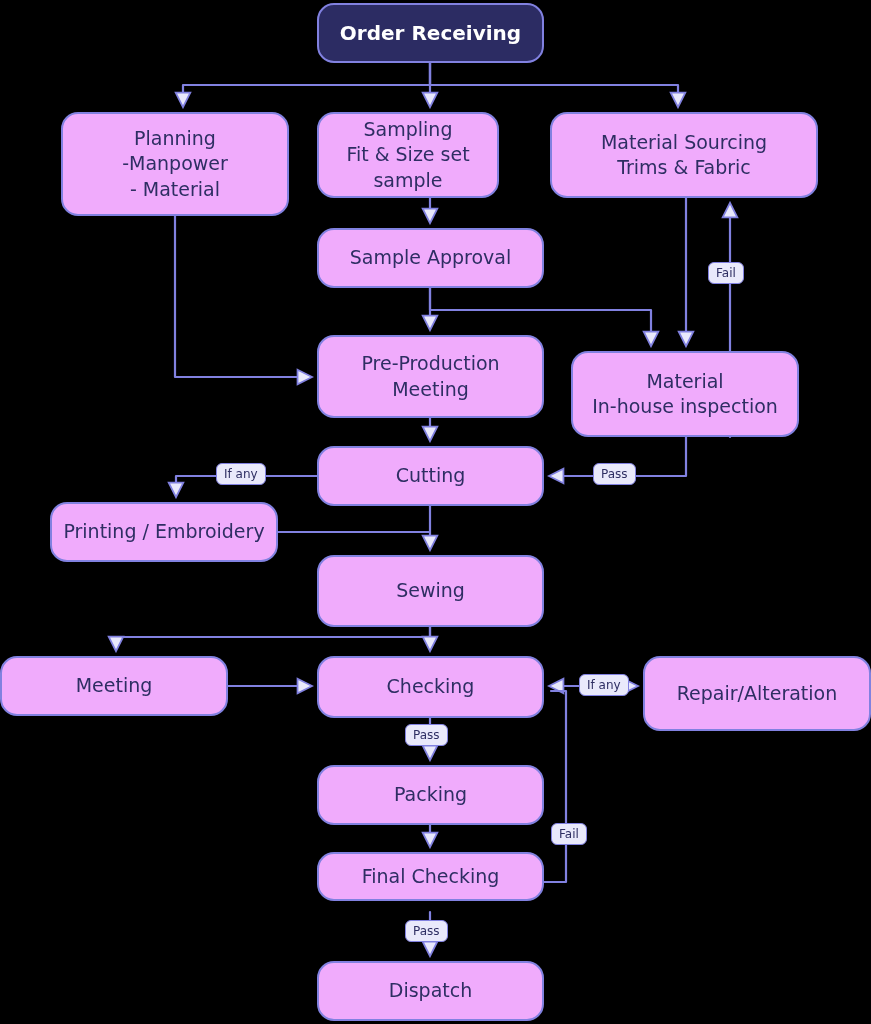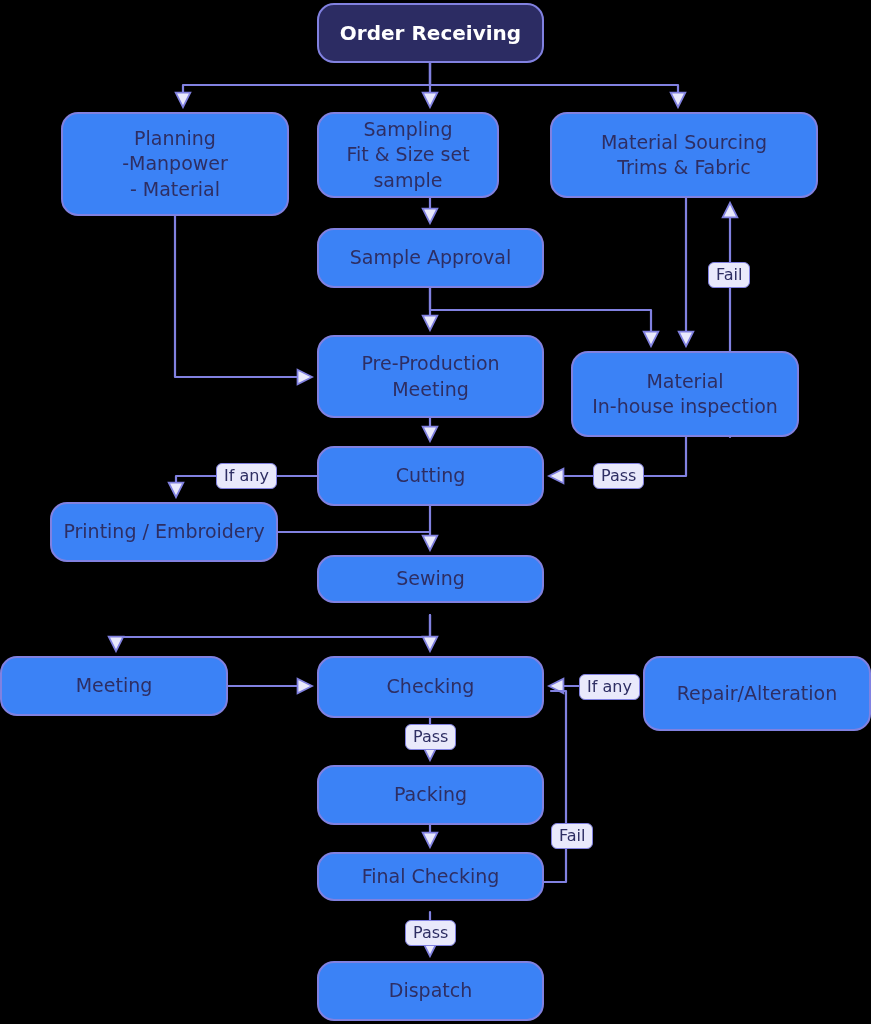--- a/index.html
+++ b/index.html
@@ -13,42 +13,42 @@
 
   .node{
     position:absolute;
     box-sizing:border-box;
     border-radius:17px;
     display:flex;align-items:center;justify-content:center;
     text-align:center;
     line-height:1.32;
   }
   .node.light{
-    background:#3b82f6;
+    background:#f0abfc;
     border:2px solid #8181e0;
     color:#2e2e63;
     font-size:19px;
   }
   .node.dark{
     background:#2c2c63;
     border:2px solid #8181e0;
     color:#ffffff;
     font-size:20px;
     font-weight:600;
   }
   .node .lines{padding:0 10px;white-space:pre-line;}
 
   .elabel{
     position:absolute;
     box-sizing:border-box;
     background:#e9e9fb;
     border:1.5px solid #8181e0;
     border-radius:6px;
     color:#2e2e63;
-    font-size:16px;
+    font-size:12px;
     line-height:1;
     display:flex;align-items:center;justify-content:center;
     padding:4px 7px;
     white-space:nowrap;
     text-align:center;
   }
 </style>
 </head>
 <body>
 
@@ -143,21 +143,21 @@
   </div>
 
   <div class="node light" style="left:317px;top:446px;width:227px;height:60px;">
     <span class="lines">Cutting</span>
   </div>
 
   <div class="node light" style="left:50px;top:502px;width:228px;height:60px;">
     <span class="lines">Printing / Embroidery</span>
   </div>
 
-  <div class="node light" style="left:317px;top:555px;width:227px;height:48px;">
+  <div class="node light" style="left:317px;top:555px;width:227px;height:72px;">
     <span class="lines">Sewing</span>
   </div>
 
   <div class="node light" style="left:0px;top:656px;width:228px;height:60px;">
     <span class="lines">Meeting</span>
   </div>
 
   <div class="node light" style="left:317px;top:656px;width:227px;height:62px;">
     <span class="lines">Checking</span>
   </div>

